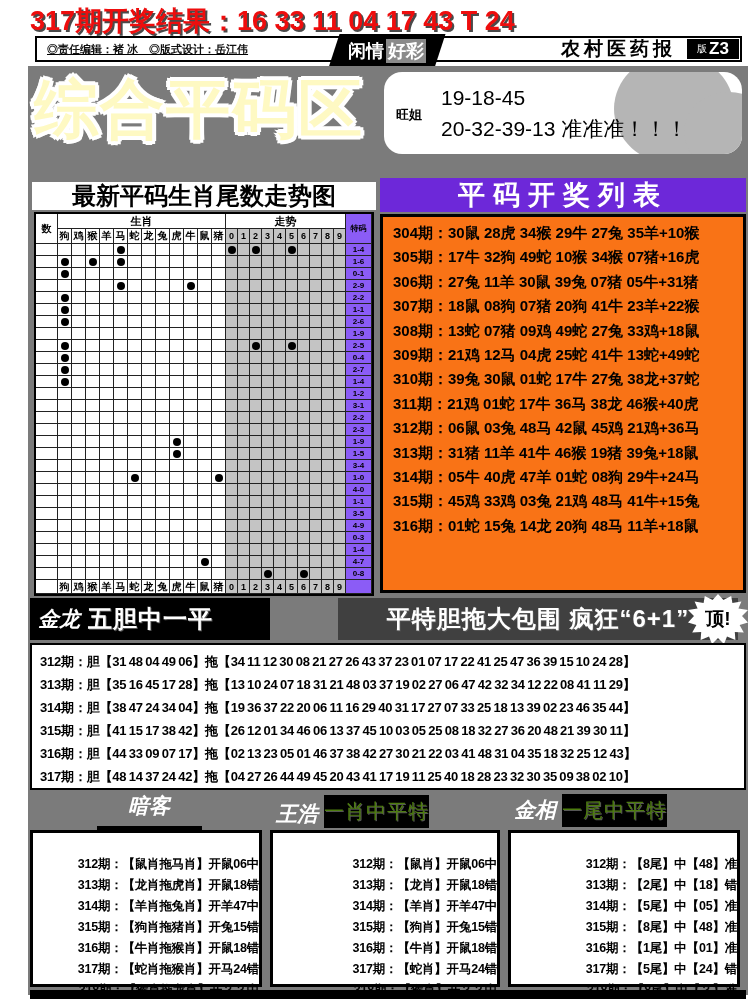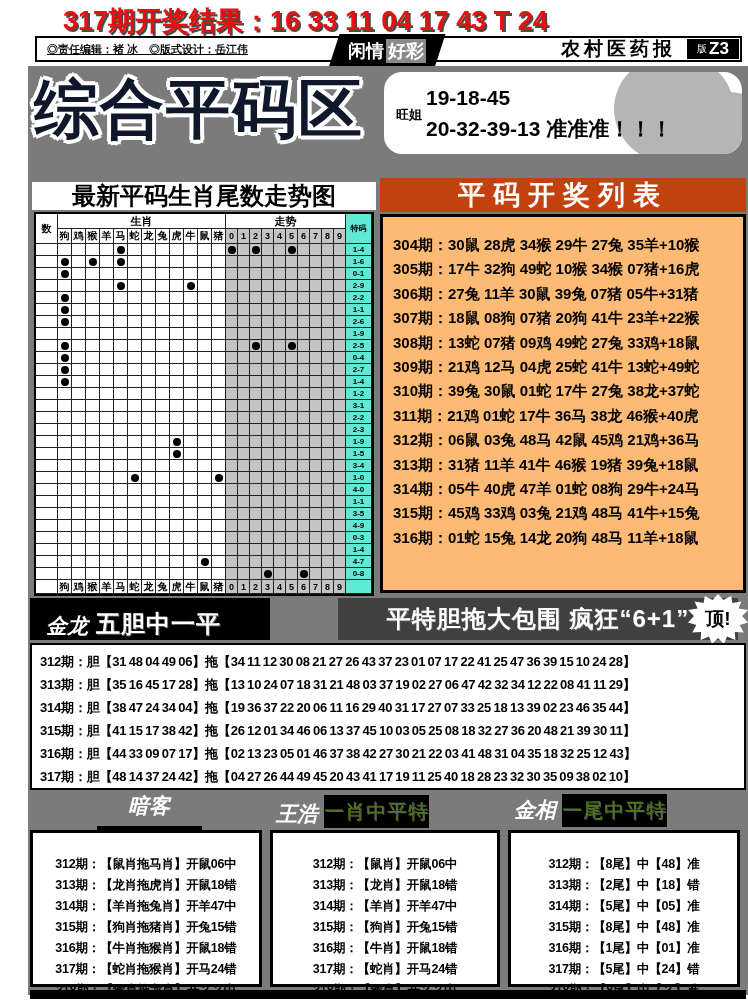--- a/index.html
+++ b/index.html
@@ -1,97 +1,97 @@
 <!DOCTYPE html>
 <html><head>
 <meta charset="utf-8">
 <style>
   * { margin:0; padding:0; box-sizing:border-box; }
   body { width:748px; height:1008px; background:#fff; font-family:"Liberation Sans", sans-serif; }
   .page { position:relative; width:748px; height:1008px; background:#fff; overflow:hidden; }
 
   .headline { position:absolute; left:30px; top:3px; font-size:27px; font-weight:900; color:#ee0d0d;
-              text-shadow:2px 2px 0 #4a4a4a; letter-spacing:0px; white-space:nowrap;margin-left:33px; }
+              text-shadow:2px 2px 0 #4a4a4a; letter-spacing:0px; white-space:nowrap; }
 
   .masthead { position:absolute; left:35px; top:36px; width:707px; height:26px; border:2px solid #000;
               background:#fff; display:flex; align-items:center;text-decoration:underline; }
   .editors { font-size:11px; font-weight:bold; margin-left:10px; color:#111; }
   .brand { position:absolute; left:297px; top:-4px; height:34px; background:#000; transform:skewX(-18deg);
            display:flex; align-items:center; padding:0 14px; }
   .brand span { transform:skewX(18deg); font-size:18px; font-weight:bold; }
   .brand-a { color:#fff; }
   .brand-b { color:#fff; background:#8a8a8a; padding:0 2px; margin-left:2px; }
   .paper-name { position:absolute; right:64px; font-size:19px; font-weight:900; letter-spacing:4px;
                 font-family:"Liberation Serif", serif; color:#000; }
   .edition { position:absolute; right:1px; top:1px; bottom:1px; width:52px; background:#000; color:#fff;
              display:flex; align-items:center; justify-content:center; gap:2px; }
   .ed-p { font-size:10px; } .ed-n { font-size:17px; font-weight:900; }
 
   .main { position:absolute; left:28px; top:66px; width:720px; height:929px; background:#7b7b7b; }
 
-  .hero-title { position:absolute; left:6px; top:0px; font-size:64px; font-weight:900; color:#0f172a; letter-spacing:2px;
+  .hero-title { position:absolute; left:6px; top:0px; font-size:64px; font-weight:900; color:#fef9c3; letter-spacing:2px;
     text-shadow:4px 0 #fff,-4px 0 #fff,0 4px #fff,0 -4px #fff,3px 3px #fff,-3px 3px #fff,3px -3px #fff,-3px -3px #fff; }
 
   .bubble { position:absolute; left:356px; top:6px; width:358px; height:82px; background:#fff;
             border-radius:18px; overflow:hidden; }
   .blob { position:absolute; background:#b5b5b5; border-radius:50%; }
   .b1 { left:230px; top:-18px; width:120px; height:110px; }
   .b2 { left:300px; top:20px; width:90px; height:80px; }
   .tip-author { position:absolute; left:12px; top:34px; font-size:13px; font-weight:900; color:#000; }
-  .tip-lines { position:absolute; left:42px; top:10px; font-size:21px; font-weight:700; color:#000; line-height:31px; white-space:nowrap; }
+  .tip-lines { position:absolute; left:57px; top:10px; font-size:21px; font-weight:400; color:#000; line-height:31px; white-space:nowrap; }
 
   .subtitle { position:absolute; left:4px; top:116px; width:344px; height:28px; background:#fff; color:#000;
               font-size:24px; font-weight:900; display:flex; align-items:center; justify-content:center; }
-  .results-title { position:absolute; left:352px; top:112px; width:366px; height:34px; background:#c2410c; color:#fff;
+  .results-title { position:absolute; left:352px; top:112px; width:366px; height:34px; background:#6d28d9; color:#fff;
                    font-size:27px; font-weight:900; letter-spacing:8px; display:flex; align-items:center; justify-content:center; }
 
   .grid { position:absolute; left:6px; top:146px; background:#fff; border:2px solid #000; }
   .g-head, .g-row { display:flex; }
   .g-row { height:12px; }
   .g-frow { height:14px; }
   .cell { border-right:1px solid #222; border-bottom:1px solid #222; display:flex; align-items:center;
           justify-content:center; font-weight:bold; color:#000; overflow:hidden; }
   .cn { width:22px; font-size:10px; }
   .cz { width:14px; font-size:10px; }
   .ct { width:12px; font-size:9px; background:#c4c4c4; }
-  .cs { width:26px; font-size:8px; background:#5eead4; }
+  .cs { width:26px; font-size:8px; background:#8b5cf6; }
   .hcol { display:flex; flex-direction:column;text-align:right; }
   .hrow { display:flex; }
   .h15 { height:15px; } .h30 { height:30px; }
   .w168 { width:168px; } .w120 { width:120px; }
   .hz { font-size:11px; } 
   .dot { width:8px; height:8px; border-radius:50%; background:#000; }
 
-  .results-panel { position:absolute; left:352px; top:148px; width:366px; height:379px; background:#fdba74;
-                   border:3px solid #000; padding:16px 0 0 10px; }
+  .results-panel { position:absolute; left:352px; top:148px; width:366px; height:379px; background:#f97316;
+                   border:3px solid #000; padding:4px 0 0 10px; }
   .result-row { font-size:15px; font-weight:900; color:#000; line-height:24.4px; white-space:nowrap; }
 
   .banner-left { position:absolute; left:2px; top:532px; width:240px; height:42px; background:#000;
-                 display:flex; align-items:flex-end; padding-left:16px; gap:8px; }
+                 display:flex; align-items:center; padding-left:8px; gap:8px; }
   .banner-right { position:absolute; left:280px; top:532px; width:400px; height:42px; background:#404040;
                   display:flex; align-items:center; justify-content:center;margin-left:30px; }
   .script-name { color:#fff; font-size:21px; font-weight:bold; font-style:italic; font-family:"Liberation Serif", serif; }
   .banner-text { color:#fff; font-size:24px; font-weight:900; letter-spacing:1px; white-space:nowrap;
                  text-shadow:1px 1px 0 #555; }
   .burst { position:absolute; left:660px; top:528px; width:60px; height:50px; background:#fff;
            clip-path:polygon(50% 0%,59% 12%,72% 4%,74% 18%,89% 15%,84% 29%,100% 32%,90% 44%,100% 57%,86% 62%,93% 77%,78% 76%,79% 92%,65% 85%,60% 100%,50% 88%,40% 100%,35% 85%,21% 92%,22% 76%,7% 77%,14% 62%,0% 57%,10% 44%,0% 32%,16% 29%,11% 15%,26% 18%,28% 4%,41% 12%);
            display:flex; align-items:center; justify-content:center; }
   .burst span { font-size:19px; font-weight:900; color:#000; }
 
   .dantuo-box { position:absolute; left:2px; top:577px; width:716px; height:147px; background:#fff;
                 border:2px solid #000; padding:5px 0 0 8px; }
   .dantuo-row { font-size:13px; font-weight:900; color:#000; line-height:23px; white-space:nowrap;
                 letter-spacing:-0.2px; word-spacing:-1px; }
 
   .tips-header { position:absolute; top:726px; height:36px; display:flex; align-items:center; gap:6px; padding-left:6px; }
   .th1 { left:2px; width:232px;flex-direction:column; } .th2 { left:242px; width:230px;align-items:flex-end; } .th3 { left:480px; width:232px; }
   .tips-title { background:#000; color:#4d7c0f; font-size:20px; font-weight:400; padding:3px 0;
                 letter-spacing:1px; white-space:nowrap; text-shadow:1px 1px 0 #555; }
   .tips-panel { position:absolute; top:764px; height:157px; background:#fff; border:3px solid #000;
-                padding-top:21px; text-align:center; }
+                padding-top:21px; text-align:right; }
   .tp1 { left:2px; width:232px; } .tp2 { left:242px; width:230px; } .tp3 { left:480px; width:232px; }
   .tip-row { font-size:12.5px; font-weight:900; color:#000; line-height:21px; white-space:nowrap; letter-spacing:-0.2px; }
 
   .bottom-bar { position:absolute; left:2px; top:924px; width:716px; height:9px; background:#000; }
 </style>
 </head>
 <body>
 
 <div class="page">
 

